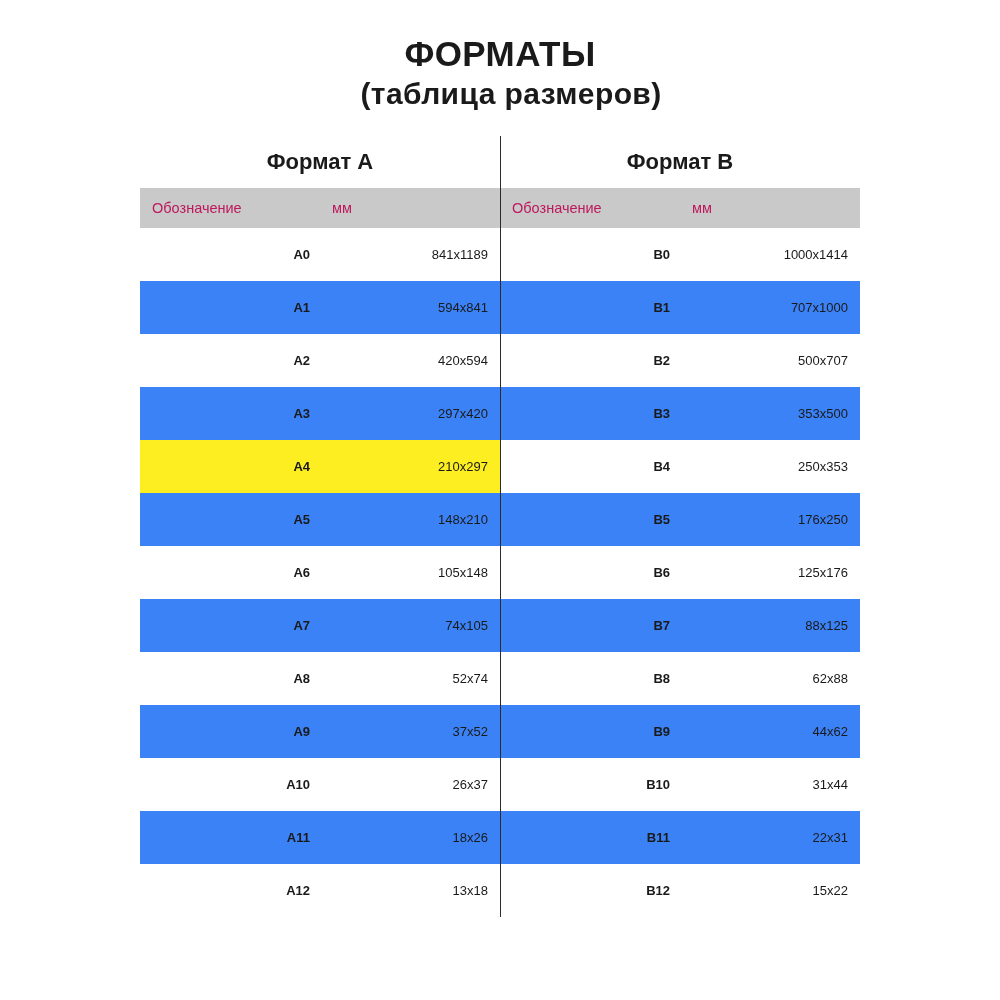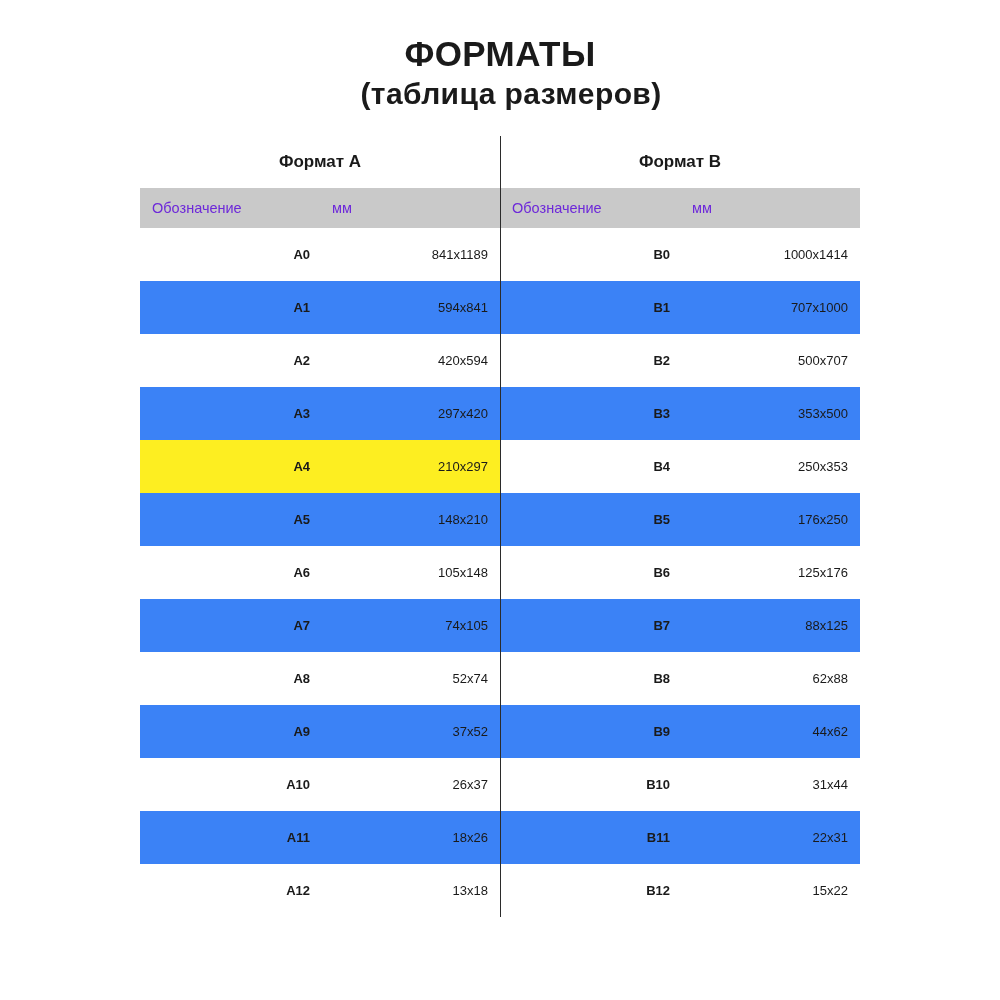--- a/index.html
+++ b/index.html
@@ -51,31 +51,31 @@
     background: #2b2b2b;
   }
   .tbl {
     width: 360px;
     border-collapse: collapse;
     table-layout: fixed;
   }
   .tbl .side-head {
     height: 52px;
     text-align: center;
-    font-size: 17px;
+    font-size: 22px;
     font-weight: bold;
     color: #1a1a1a;
     padding: 0;
     vertical-align: middle;
   }
   .tbl th.col-head {
     background: #c9c9c9;
     font-size: 14.5px;
     font-weight: normal;
-    color: #6d28d9;
+    color: #be185d;
     height: 40px;
     padding: 0 12px;
     vertical-align: middle;
   }
   .tbl th.col-head.left-col {
     text-align: left;
   }
   .tbl th.col-head.right-col {
     text-align: left;
   }

